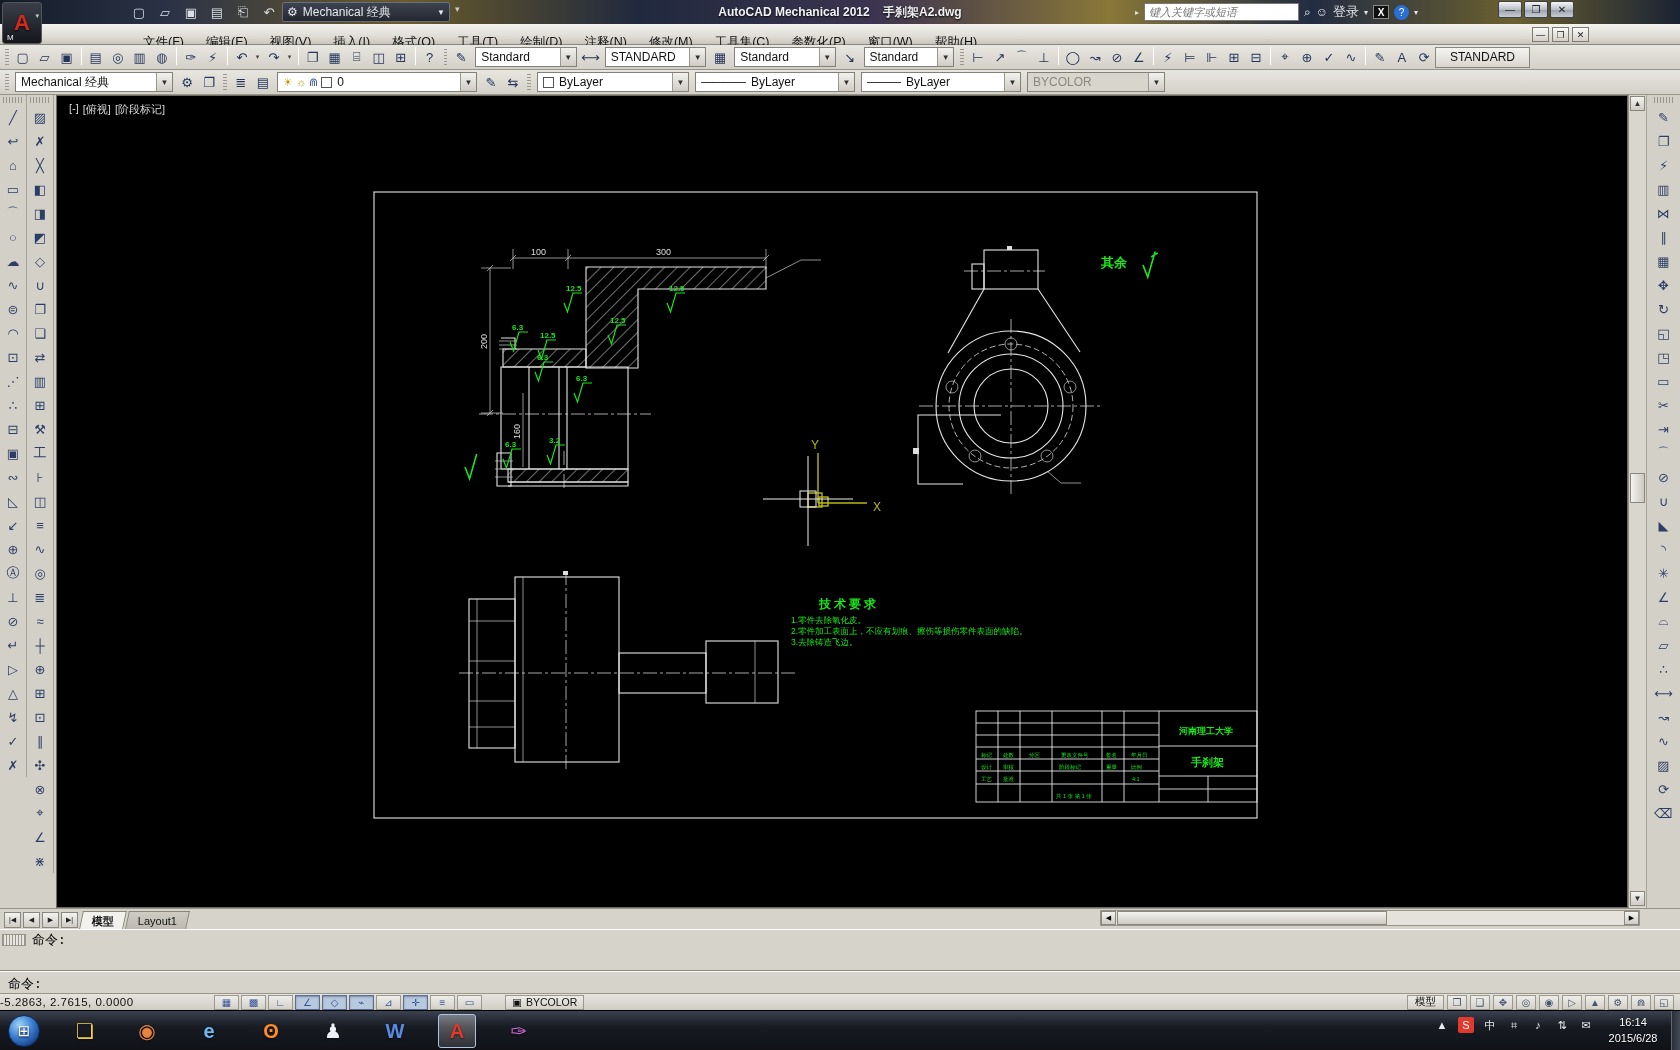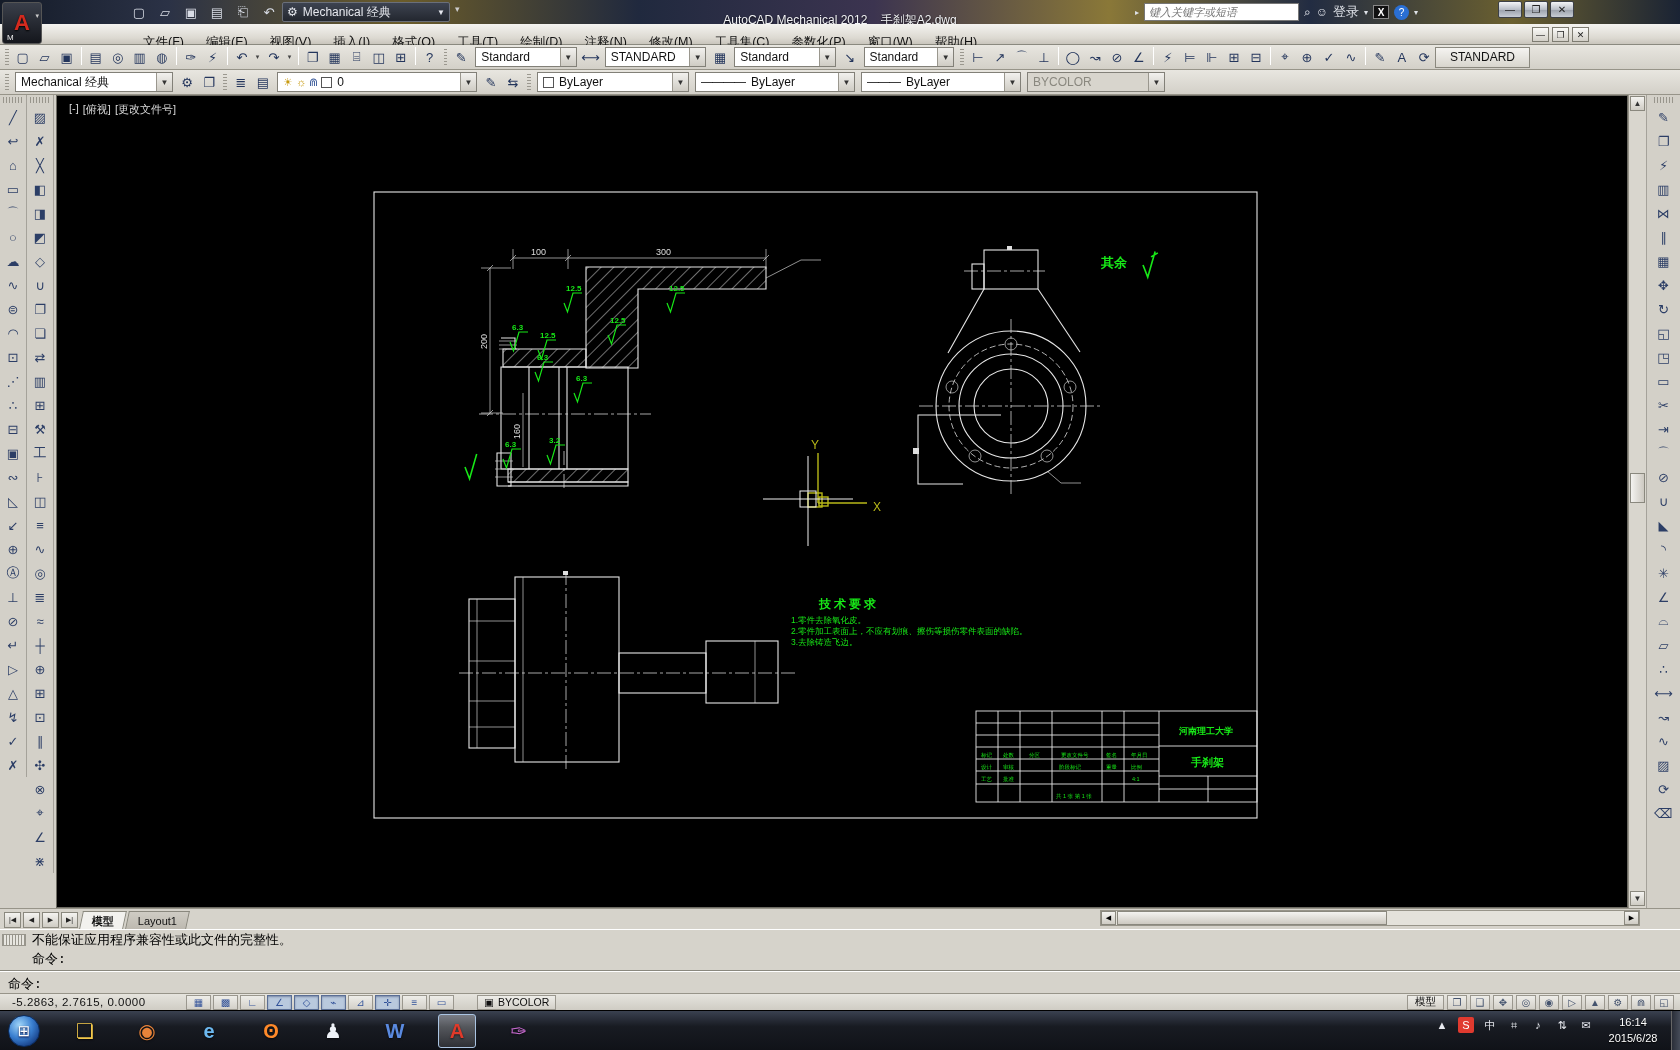--- a/index.html
+++ b/index.html
@@ -17,22 +17,22 @@
   #appbutton .m { position:absolute; left:4px; bottom:1px; font-size:8px; color:#eee; }
   #appbutton .dd { position:absolute; right:2px; top:9px; font-size:7px; color:#ccc; }
   #qat { position:absolute; left:128px; top:2px; height:20px; display:flex; align-items:center; gap:4px; }
   #qat .qbtn { width:22px; height:20px; display:flex; align-items:center; justify-content:center;
     color:#d9dde6; font-size:13px; }
   #ws-combo { position:absolute; left:282px; top:2px; width:168px; height:20px;
     background:linear-gradient(#3d4350,#23272f); border:1px solid #6a6f7a; border-radius:2px;
     color:#e6e8ee; font-size:12px; display:flex; align-items:center; padding:0 4px; gap:5px; }
   #ws-combo .arr { margin-left:auto; font-size:8px; }
   #qat-overflow { position:absolute; left:455px; top:4px; color:#ccc; font-size:9px; }
-  #title-text { position:absolute; left:560px; top:12px; width:560px; text-align:center;
-    font-size:12px; font-weight:normal; color:#f2f3f6; text-shadow:0 1px 2px #000;
+  #title-text { position:absolute; left:560px; top:4px; width:560px; text-align:center;
+    font-size:12px; font-weight:bold; color:#f2f3f6; text-shadow:0 1px 2px #000;
     white-space:pre; }
   #infocenter { position:absolute; left:1135px; top:2px; height:20px; display:flex; align-items:center; gap:5px; color:#dfe2e8; }
   #ic-search { width:155px; height:18px; border:1px solid #777; background:#fff; color:#555;
     font-size:11px; font-style:italic; padding:0 4px; }
   #infocenter .icbtn { font-size:12px; }
   #infocenter .small { font-size:8px; }
   #xbadge { width:16px; height:14px; background:#111; color:#fff; border:1px solid #888;
     font-size:10px; font-weight:bold; display:flex; align-items:center; justify-content:center; }
   #helpbtn { width:15px; height:15px; border-radius:50%; background:#2a6fd4; color:#fff;
     font-size:10px; display:flex; align-items:center; justify-content:center; }
@@ -145,21 +145,21 @@
   #cmd-hist { position:absolute; left:32px; top:1px; width:1600px; height:38px;
     font-size:13px; color:#000; line-height:19px; }
   #cmd-split { position:absolute; left:0; top:40px; width:1680px; height:2px;
     border-top:1px solid #8a887e; border-bottom:1px solid #fff; }
   #cmd-prompt { position:absolute; left:8px; top:45px; font-size:13px; color:#000; }
 
   
   #statusbar { position:absolute; left:0; top:993px; width:1680px; height:17px;
     background:linear-gradient(#e6e4de,#cfccc4); border-top:1px solid #979489;
     display:flex; align-items:center; font-size:11.5px; color:#111; }
-  #coords { width:185px; padding-left:12px; letter-spacing:0.5px; }
+  #coords { width:213px; padding-left:0; letter-spacing:0.5px; }
   .stgl { width:25px; height:15px; margin:0 1px; font-size:10px; color:#33539a;
     background:linear-gradient(#eeede9,#d3d0c8); border:1px solid #9a978e;
     display:flex; align-items:center; justify-content:center; }
   .stgl.on { background:#b9c9dd; border-color:#5a6e94; box-shadow:inset 0 1px 2px #7a8aa8; }
   #struct-btn { margin-left:22px; height:15px; padding:0 6px; display:flex; align-items:center; gap:4px;
     border:1px solid #9a978e; background:linear-gradient(#eeede9,#d3d0c8); font-size:10.5px; }
   #status-right { margin-left:auto; display:flex; align-items:center; gap:3px; padding-right:6px; }
   #model-btn { height:15px; padding:0 7px; border:1px solid #9a978e;
     background:linear-gradient(#eeede9,#d3d0c8); font-size:10.5px; display:flex; align-items:center; }
   .sricon { width:20px; height:15px; font-size:10px; color:#44536e;
@@ -452,21 +452,21 @@
           <span class="pbtn">∠</span>
           <span class="pbtn">⋇</span>
         </span>
     </div>
   </div>
 
   <div id="canvas">
     <div id="vp-label">
         <span class="vpseg">[-]</span>
         <span class="vpseg">[俯视]</span>
-        <span class="vpseg">[更改文件号]</span>
+        <span class="vpseg">[阶段标记]</span>
       </div>
 
     <svg id="dwg" viewBox="56 95 1572 813">
       <defs>
         <pattern id="h45" width="9" height="9" patternTransform="rotate(45)" patternUnits="userSpaceOnUse">
           <line x1="0" y1="0" x2="0" y2="9" stroke="#dcdcdc" stroke-width="1"></line>
         </pattern>
       </defs>
 
       <rect class="ol" x="373" y="191" width="883" height="626" stroke-width="1.6"></rect>
@@ -716,21 +716,20 @@
 </div>
 <div id="hscroll">
   <span class="harr" style="left:0">◀</span>
   <span id="hthumb"></span>
   <span class="harr" style="right:0">▶</span>
 </div>
 
 <div id="cmd">
   <span id="cmd-grip"></span>
   <div id="cmd-hist">
-    <div>不能保证应用程序兼容性或此文件的完整性。</div>
     <div>命令:</div>
   </div>
   <div id="cmd-split"></div>
   <div id="cmd-prompt">命令:</div>
 </div>
 
 <div id="statusbar">
   <span id="coords">-5.2863,  2.7615,  0.0000</span>
   <span style="display:flex">
       <span class="stgl">▦</span>

